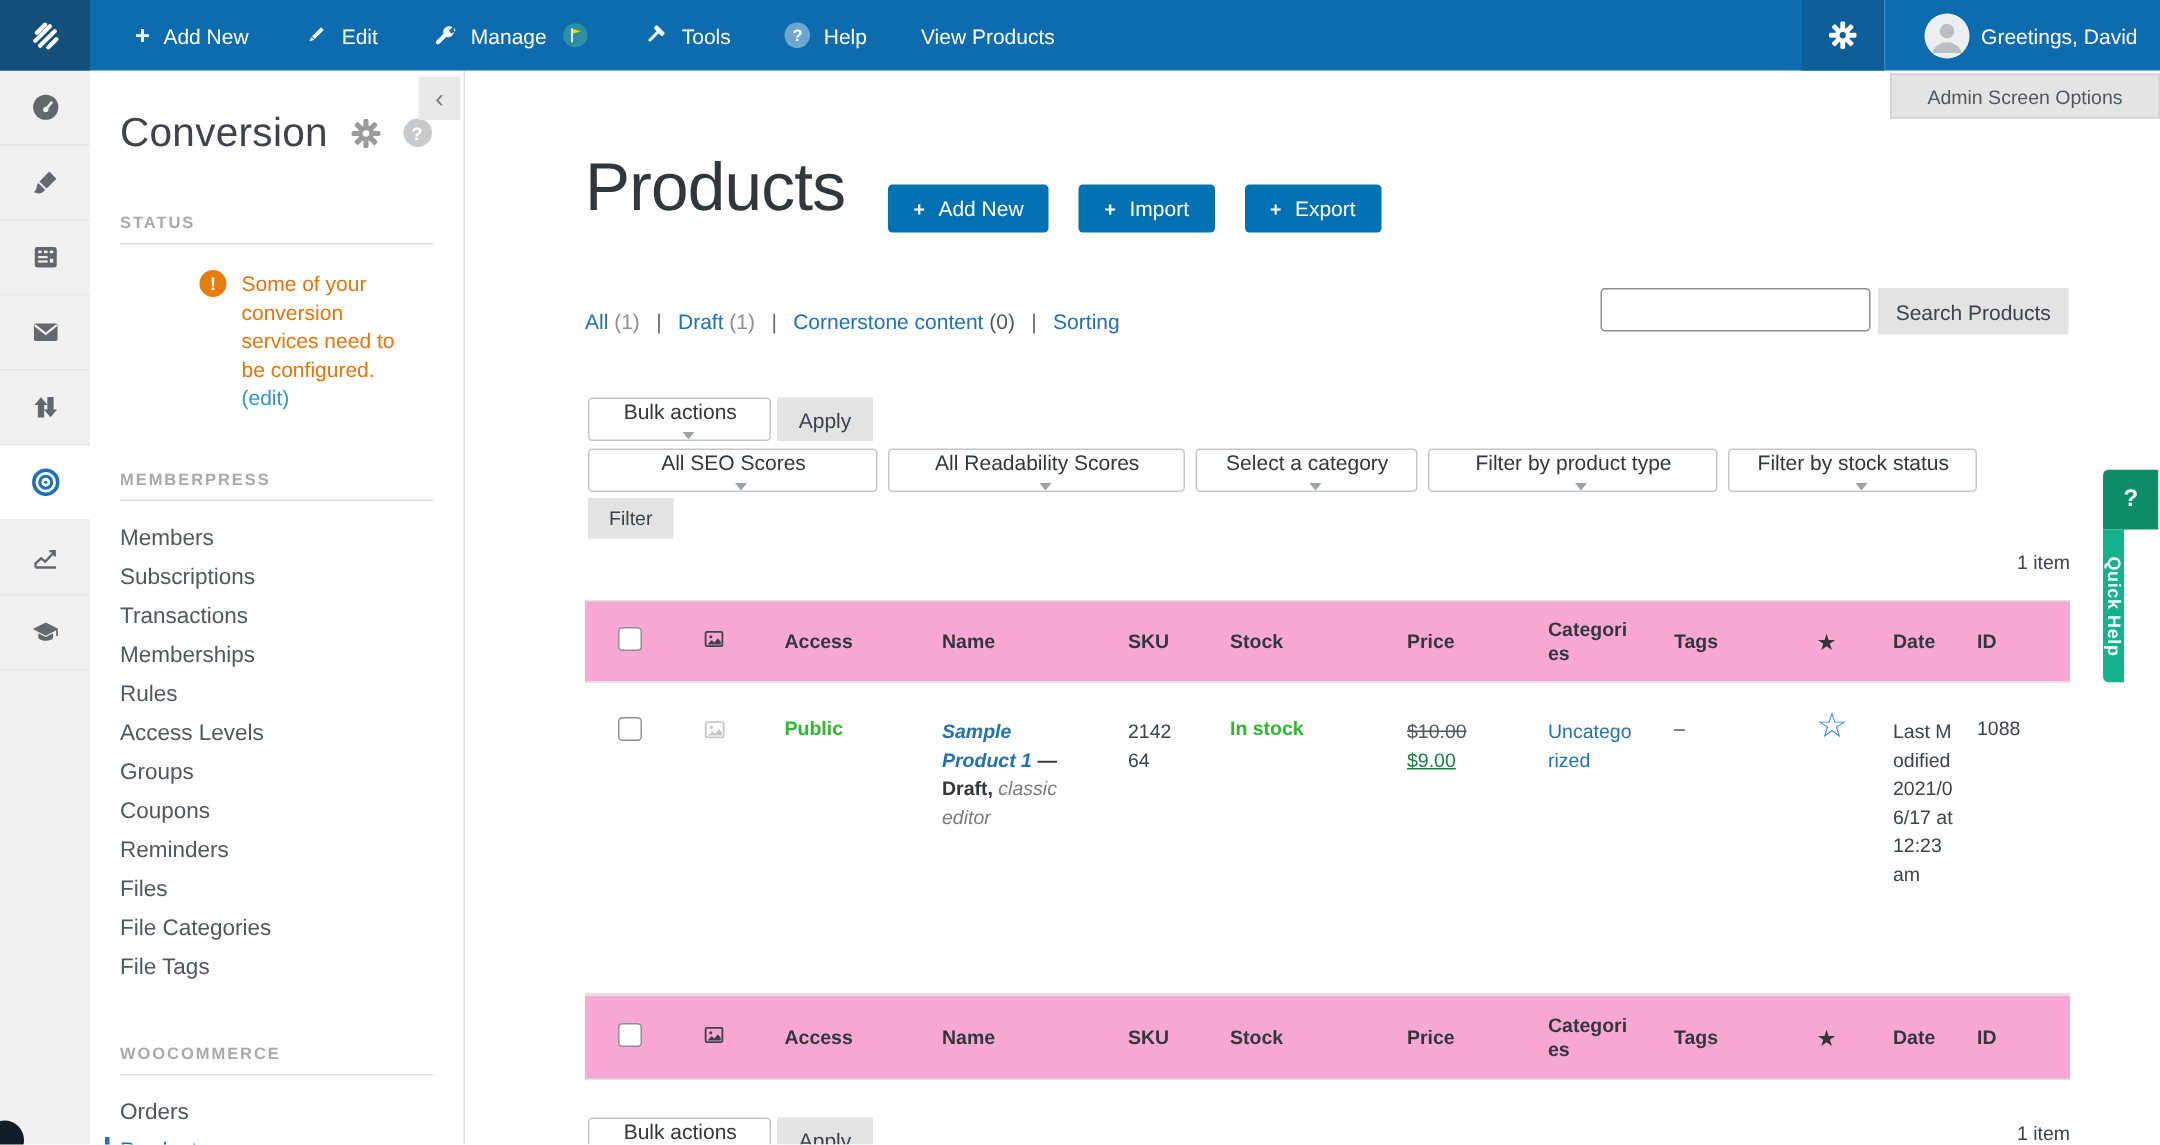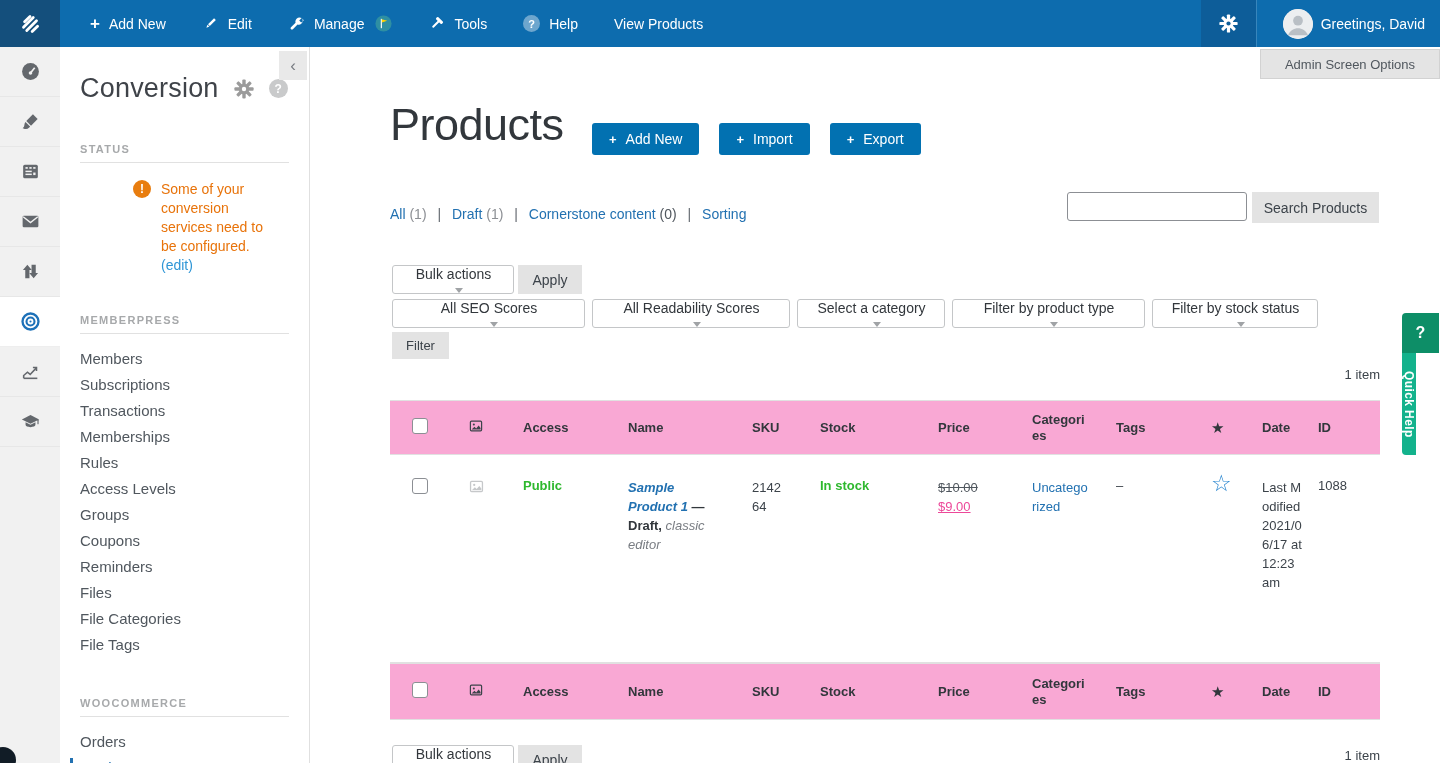--- a/index.html
+++ b/index.html
@@ -112,21 +112,21 @@
   .access-public { color:#2eb82e; font-weight:bold; }
   .name-cell { width:115px; line-height:19px; }
   .name-cell .inner { display:inline-block; max-width:84px; }
   .name-cell a { color:#2271b1; font-weight:bold; text-decoration:none; cursor:pointer;font-style:italic; }
   .name-cell .dash { color:#32373c; font-weight:bold; }
   .name-cell .status { color:#32373c; font-weight:bold; }
   .name-cell .note { color:#787c82; font-style:italic; }
   .sku-cell .inner { display:inline-block; max-width:36px; word-break:break-all; line-height:19px; }
   .stock-in { color:#2eb82e; font-weight:bold; }
   .price-cell del { display:block; color:#50575e; line-height:19px; }
-  .price-cell ins { display:block; color:#ec4899; line-height:19px; }
+  .price-cell ins { display:block; color:#15803d; line-height:19px; }
   .cat-cell a { display:inline-block; max-width:57px; word-break:break-all; line-height:19px;
     color:#2271b1; text-decoration:none; cursor:pointer; }
   .star-outline { font-size:23px; line-height:18px; color:#2b87d0; cursor:pointer; display:inline-block; margin-top:-4px; }
   .star-filled { font-size:15px; color:#32373c; }
   .date-cell .inner { display:inline-block; max-width:47px; word-break:break-all; line-height:19px; }
   .bulk-row-bottom { position:absolute; left:82px; top:698px; display:flex; gap:4px; }
   .bulk-row-bottom .fake-select { width:122px; }
 
   
   .quick-help { position:absolute; right:1px; top:313px; width:37px; border-radius:4px 0 0 4px;

